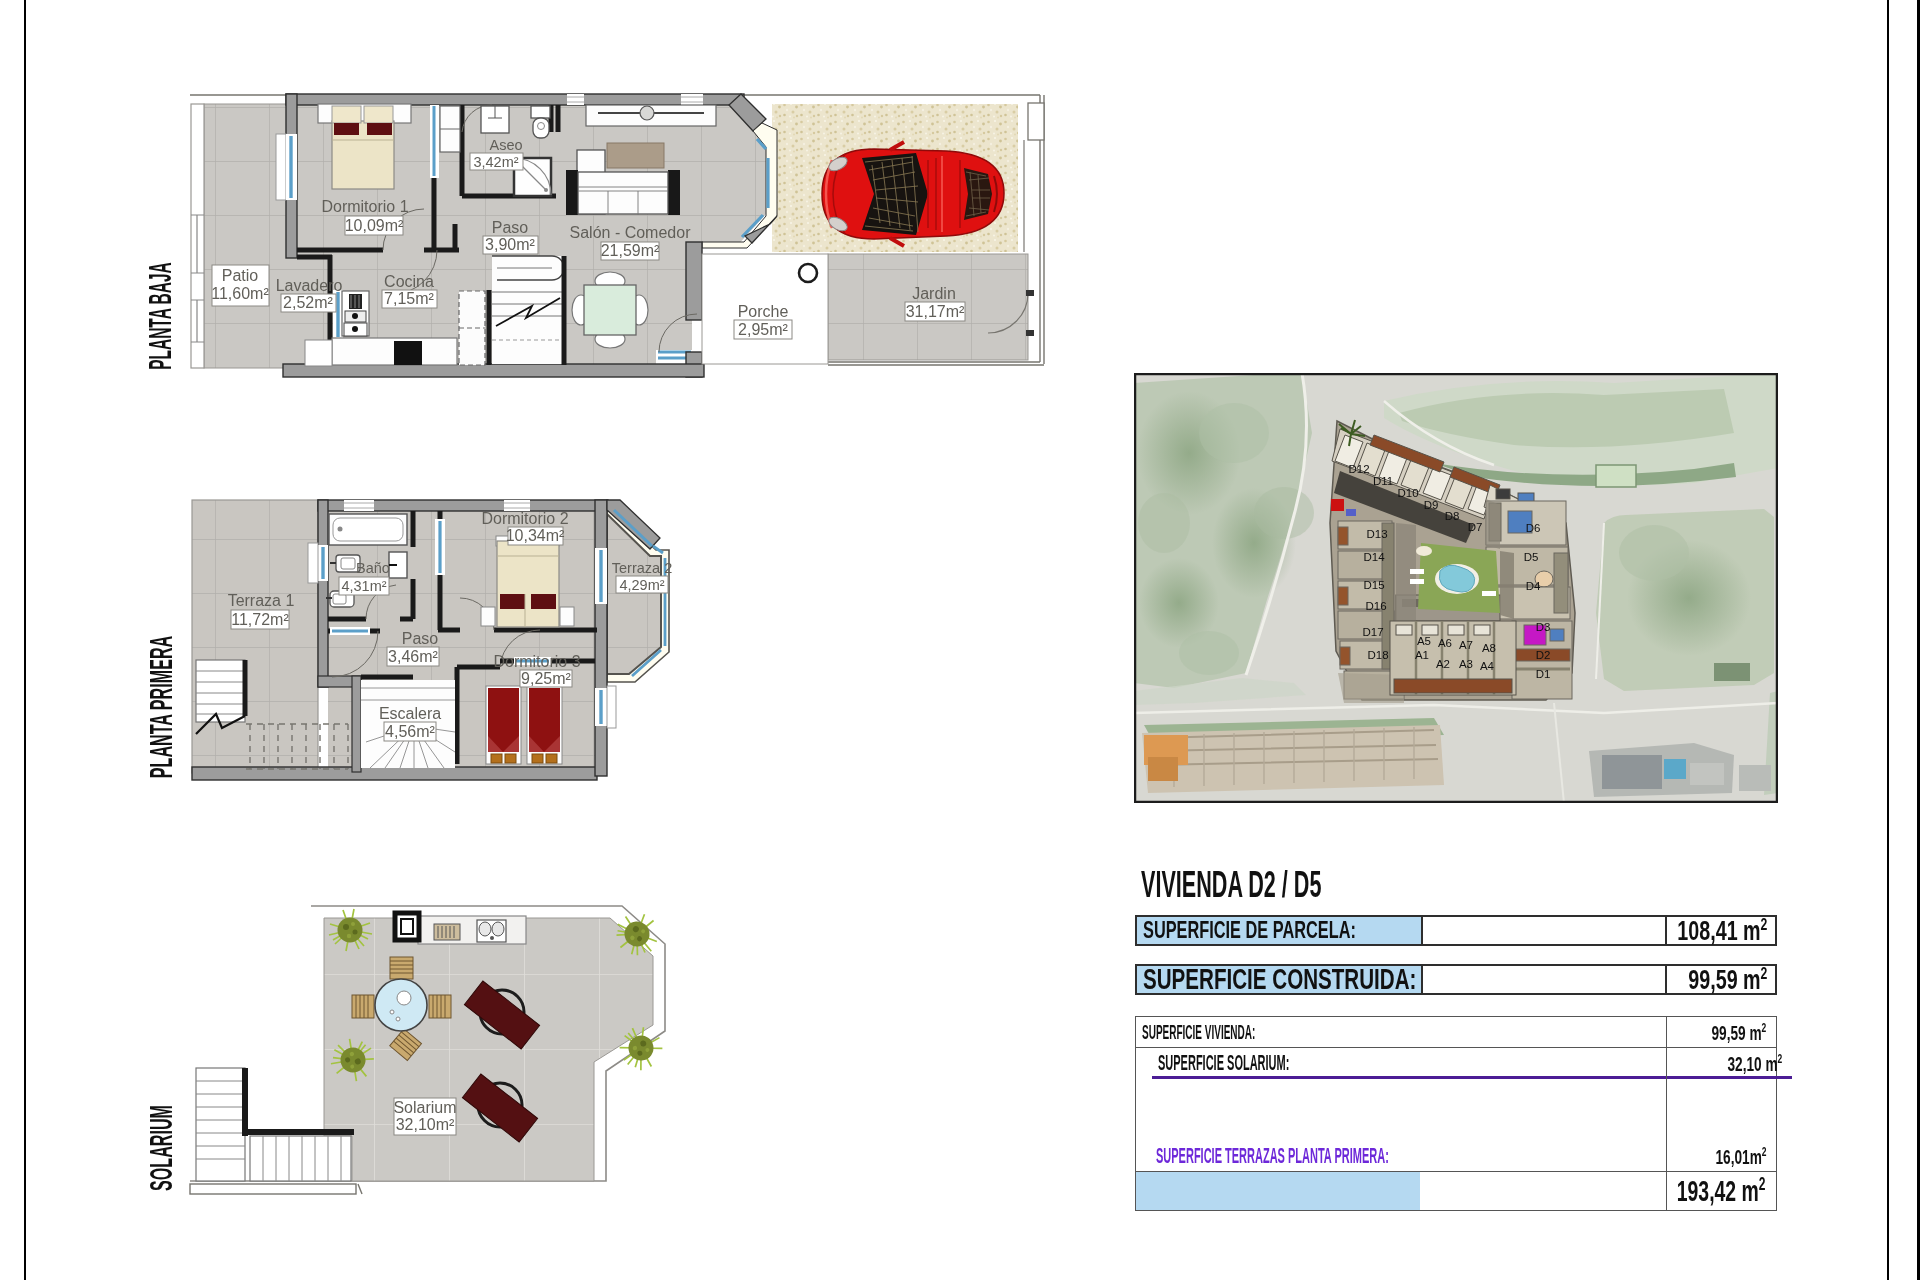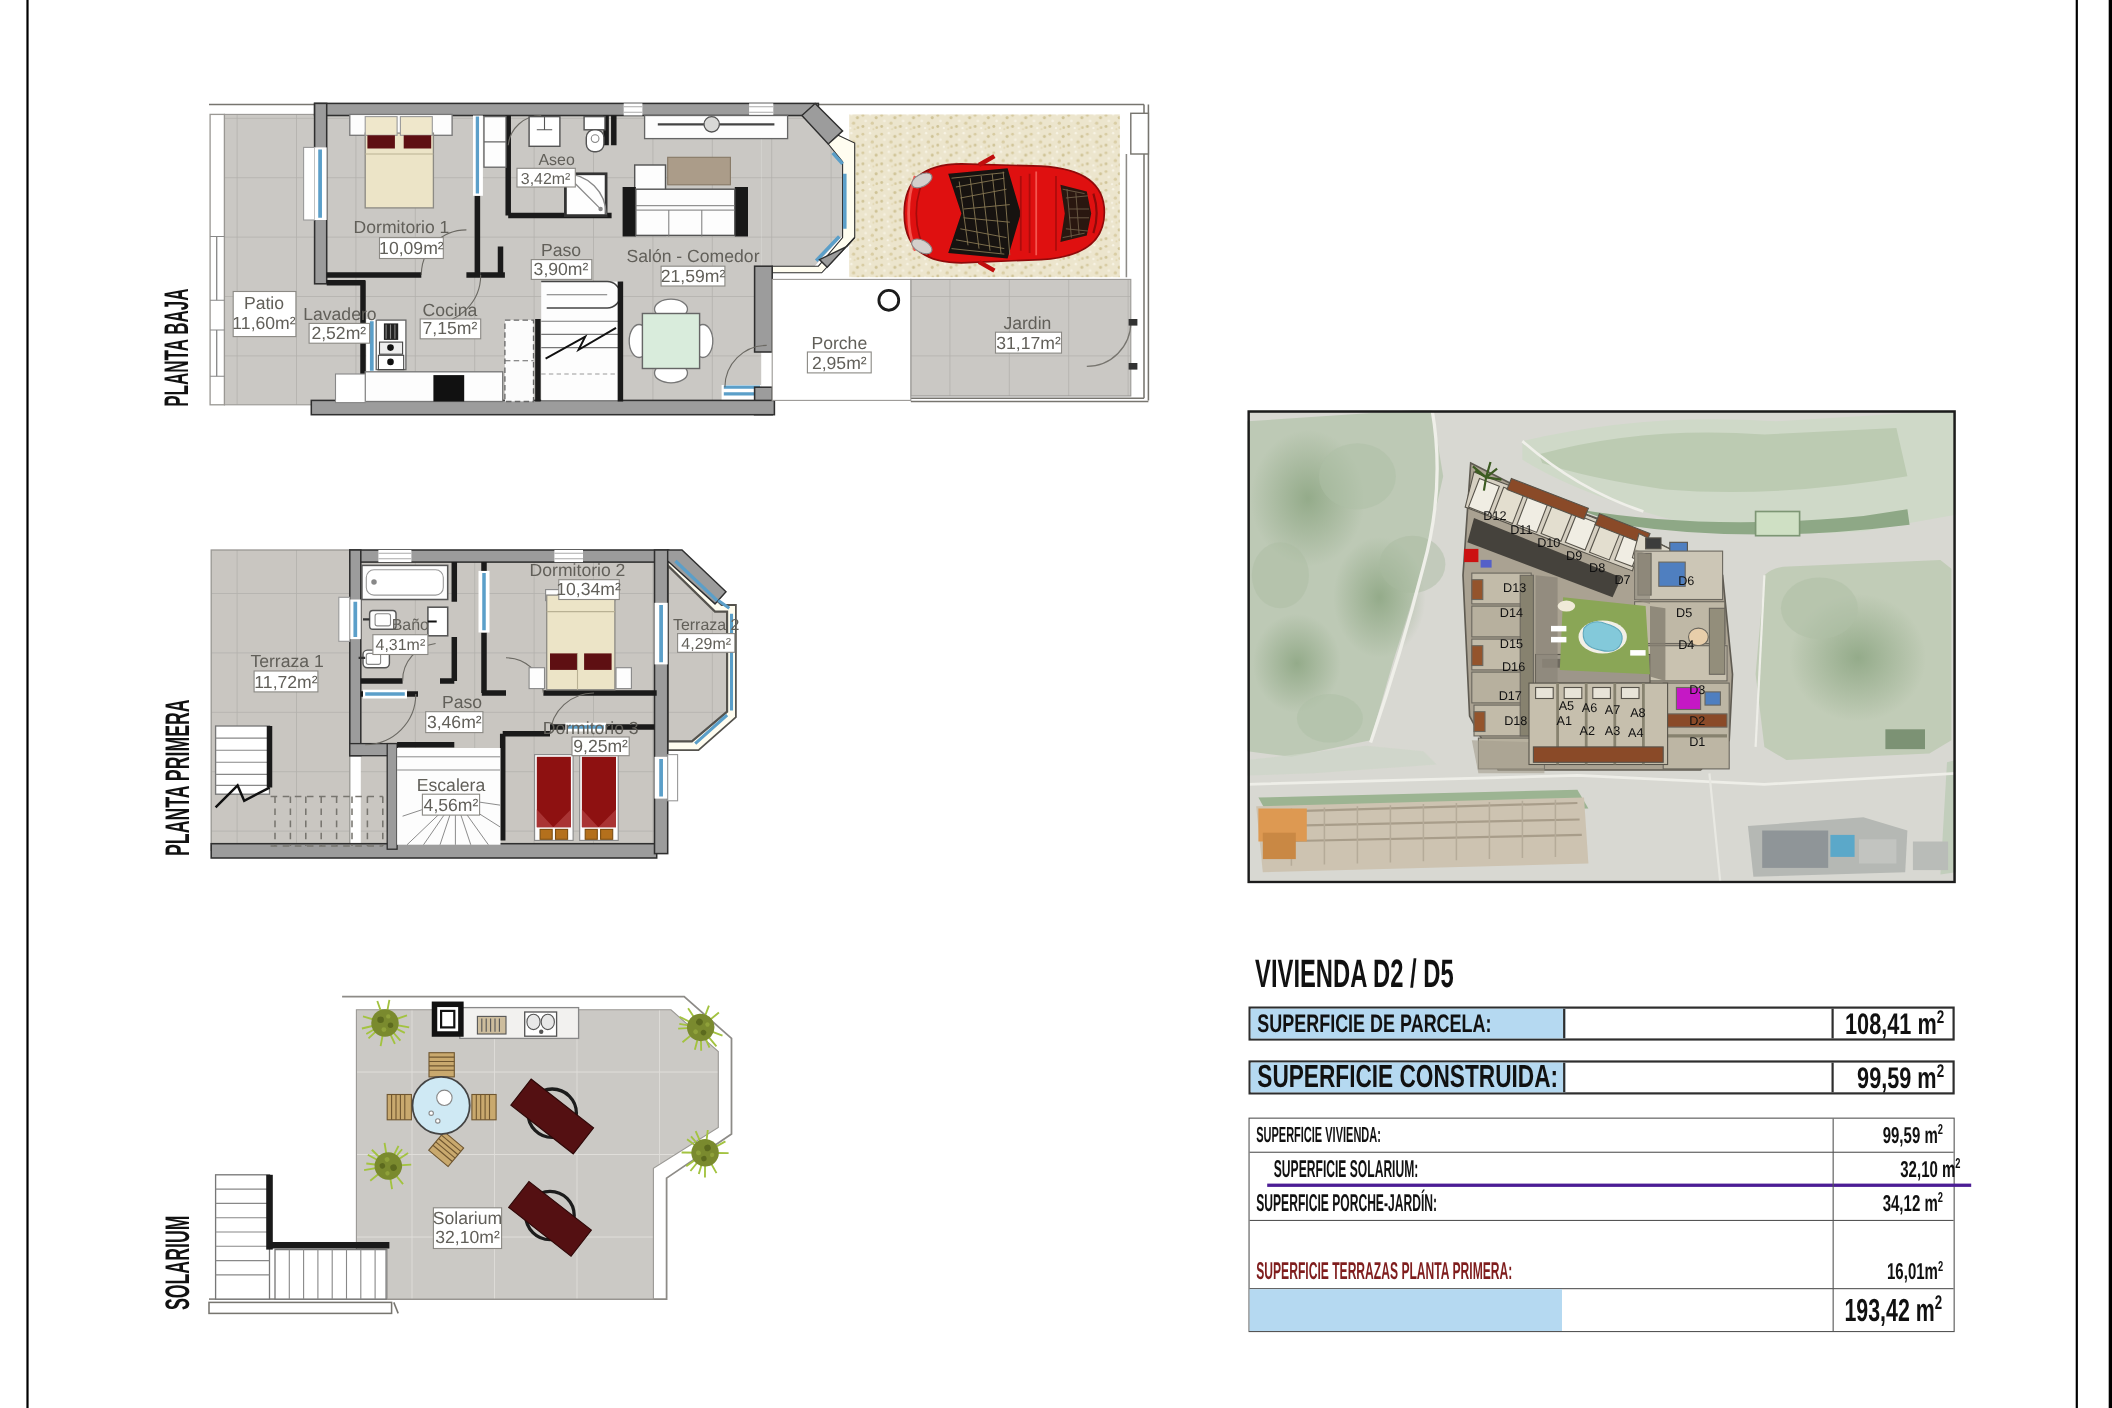--- a/index.html
+++ b/index.html
@@ -60,32 +60,24 @@
 
   <div class="abs" style="left:16px;top:31px;width:640px;height:31px;border-bottom:3px solid #4c1d95;box-sizing:border-box;">
     <div class="abs" style="left:6px;top:0;height:30px;display:flex;align-items:center;font-weight:bold;font-size:22px;color:#111;">
         <span class="cond" style="transform:scaleX(.50);">SUPERFICIE SOLARIUM:</span>
       </div>
     <div class="abs" style="right:10px;top:0;height:30px;display:flex;align-items:center;font-weight:bold;font-size:21px;color:#111;">
         <span class="cond" style="transform:scaleX(.65);transform-origin:100% 50%;">32,10 m<sup style="font-size:62%;">2</sup></span>
       </div>
   </div>
 
-  <div class="abs" style="left:0;top:62px;width:640px;height:31px;border-bottom:1px solid #555;box-sizing:border-box;">
-    <div class="abs" style="left:6px;top:0;height:30px;display:flex;align-items:center;font-weight:bold;font-size:22px;color:#111;">
-        <span class="cond" style="transform:scaleX(.50);">SUPERFICIE PORCHE-JARDÍN:</span>
-      </div>
-    <div class="abs" style="right:10px;top:0;height:30px;display:flex;align-items:center;font-weight:bold;font-size:21px;color:#111;">
-        <span class="cond" style="transform:scaleX(.65);transform-origin:100% 50%;">34,12 m<sup style="font-size:62%;">2</sup></span>
-      </div>
-  </div>
 
 
   <div class="abs" style="left:0;top:124px;width:640px;height:31px;border-bottom:1px solid #555;box-sizing:border-box;">
-    <div class="abs" style="left:6px;top:0;height:30px;display:flex;align-items:center;font-weight:bold;font-size:22px;color:#7f1d1d;">
+    <div class="abs" style="left:20px;top:0;height:30px;display:flex;align-items:center;font-weight:bold;font-size:22px;color:#6d28d9;">
         <span class="cond" style="transform:scaleX(.50);">SUPERFICIE TERRAZAS PLANTA PRIMERA:</span>
       </div>
     <div class="abs" style="right:10px;top:0;height:30px;display:flex;align-items:center;font-weight:bold;font-size:21px;color:#111;">
         <span class="cond" style="transform:scaleX(.65);transform-origin:100% 50%;">16,01m<sup style="font-size:62%;">2</sup></span>
       </div>
   </div>
 
   <div class="abs" style="left:0;top:155px;width:640px;height:38px;">
     <div class="abs" style="left:0;top:0;width:284px;height:38px;background:#b5d9f1;"></div>
     <div class="abs" style="right:10px;top:0;height:38px;display:flex;align-items:center;font-weight:bold;font-size:29px;color:#111;">

